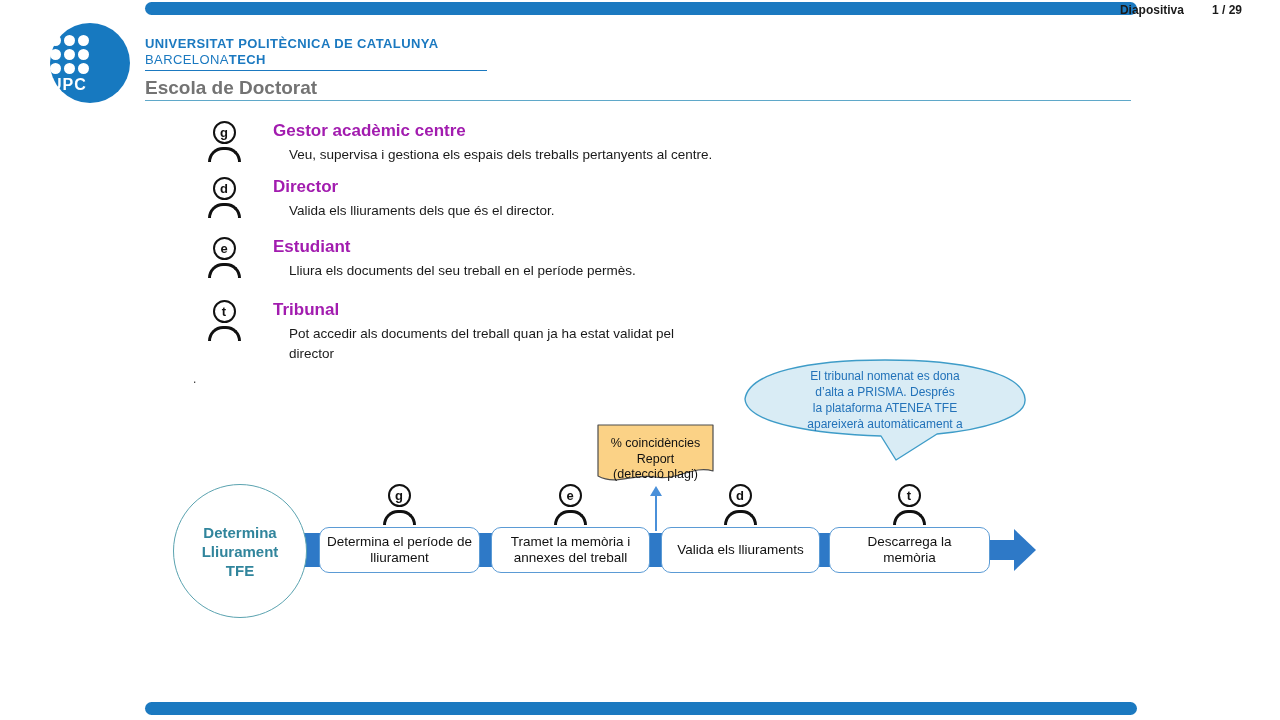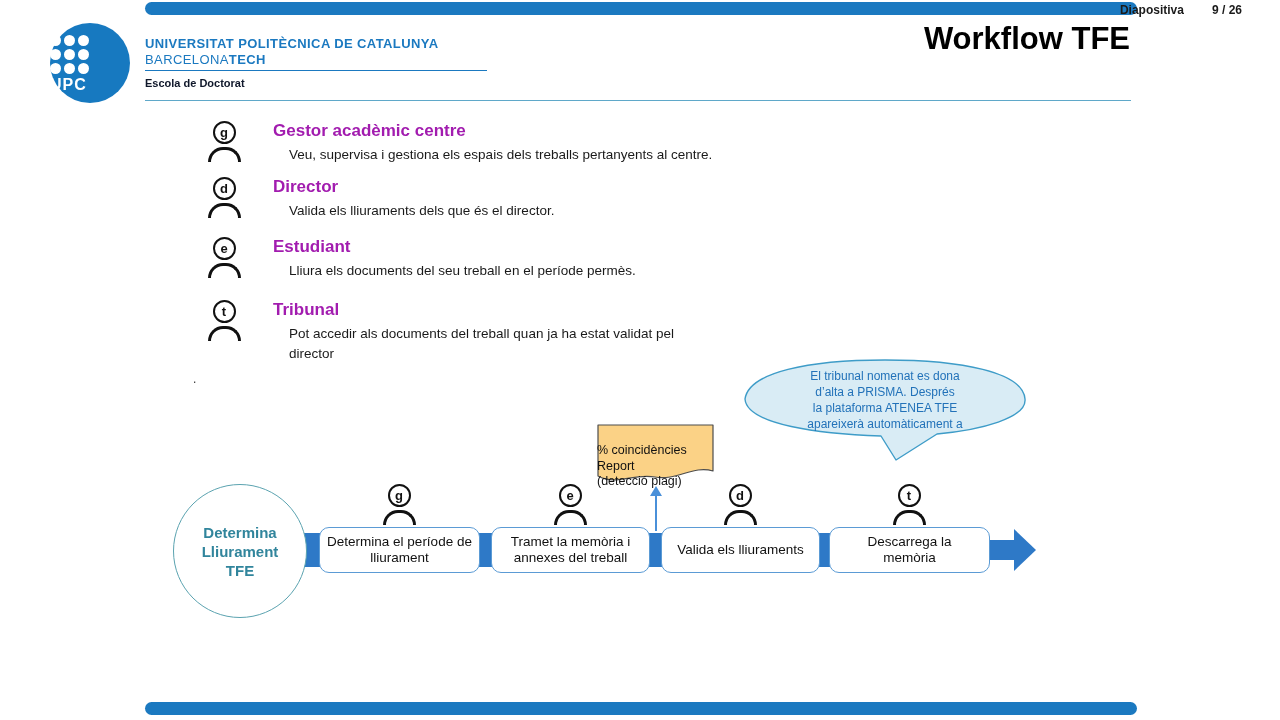--- a/index.html
+++ b/index.html
@@ -18,42 +18,42 @@
   .logo { position:absolute; left:50px; top:23px; width:80px; height:80px; background:#1779c0; border-radius:50%;
           display:flex; flex-direction:column; justify-content:center; }
   .logo-dots { display:grid; grid-template-columns:repeat(3,11px); grid-auto-rows:11px; gap:3px; margin-top:2px; }
   .logo-dots span { width:11px; height:11px; background:#fff; border-radius:50%; }
   .logo-text { color:#fff; font-weight:bold; font-size:16px; letter-spacing:1px; margin-top:2px; }
   
   .univ-line1 { position:absolute; left:145px; top:36px; font-size:13px; font-weight:bold; color:#1b79c0; letter-spacing:0.4px; }
   .univ-line2 { position:absolute; left:145px; top:52px; font-size:13px; color:#1b79c0; letter-spacing:0.4px; }
   .univ-line2 .tech { font-weight:bold; }
   .univ-underline { position:absolute; left:145px; top:70px; width:342px; height:1px; background:#1b79c0; }
-  .school { position:absolute; left:145px; top:77px; font-size:11px; font-weight:bold; color:#0f172a; }
+  .school { position:absolute; left:145px; top:77px; font-size:19px; font-weight:bold; color:#737373; }
   .slide-title { position:absolute; top:21px; right:150px; font-size:31px; font-weight:bold; color:#000; }
   .header-rule { position:absolute; left:145px; top:100px; width:986px; height:1px; background:#5fa8c9; }
   
   .person { width:38px; display:flex; flex-direction:column; align-items:center; }
   .person-head { width:23px; height:23px; border:2.5px solid #111; border-radius:50%; background:#fff;
                  display:flex; align-items:center; justify-content:center; font-weight:bold; font-size:13px; color:#111; }
   .person-body { width:33px; height:15px; border:3px solid #111; border-bottom:none; border-radius:17px 17px 0 0; margin-top:3px; }
   
   .role { position:absolute; left:205px; display:flex; }
   .role-text { margin-left:30px; }
   .role-title { font-size:17px; font-weight:bold; color:#a21caf; }
   .role-desc { font-size:13.5px; color:#1a1a1a; margin-top:4px; margin-left:16px; max-width:432px; line-height:1.45; }
   .stray-dot { position:absolute; left:193px; top:372px; font-size:12px; color:#333; }
   
   .callout { position:absolute; left:739px; top:355px; width:292px; height:112px; }
   .callout svg { position:absolute; left:0; top:0; }
   .callout-text { position:absolute; left:20px; top:13px; width:252px; text-align:center; font-size:12px; line-height:16px; color:#2272b9; }
   
   .note { position:absolute; left:597px; top:424px; width:117px; height:62px; }
   .note svg { position:absolute; left:0; top:0; }
-  .note-text { position:absolute; left:0; top:19px; width:117px; text-align:left; font-size:12.5px; line-height:15.5px; color:#111; }
+  .note-text { position:absolute; left:0; top:12px; width:117px; text-align:center; font-size:12.5px; line-height:15.5px; color:#111; }
   .note-arrow { position:absolute; left:649px; top:486px; }
   
   .wf-circle { position:absolute; left:173px; top:484px; width:134px; height:134px; border:1.5px solid #5ba3b0;
                border-radius:50%; background:#fff; display:flex; flex-direction:column; align-items:center; justify-content:center; z-index:2; }
   .wf-circle div { font-size:15px; font-weight:bold; color:#31859c; line-height:19px; }
   .connector { position:absolute; top:533px; height:34px; background:#2e79c7; z-index:0; }
   .wf-box { position:absolute; top:527px; height:46px; background:#fff; border:1.5px solid #5b9bd5; border-radius:10px;
             display:flex; align-items:center; justify-content:center; text-align:center;
             font-size:13.5px; color:#111; line-height:1.22; z-index:1; padding:2px 6px; }
   .wf-person { position:absolute; top:484px; z-index:1; }
@@ -61,21 +61,21 @@
 </style>
 </head>
 <body>
 
 <div class="slide">
 
   <div class="bar bar-top"></div>
 
   <div class="counter">
     <span>Diapositiva</span>
-    <span>9 / 26</span>
+    <span>1 / 29</span>
   </div>
 
   <div class="logo">
     <div class="logo-dots">
       <span></span>
         <span></span>
         <span></span>
         <span></span>
         <span></span>
         <span></span>
@@ -86,21 +86,20 @@
     <div class="logo-text">UPC</div>
   </div>
 
   <div class="univ-line1">UNIVERSITAT POLITÈCNICA DE CATALUNYA</div>
   <div class="univ-line2">
     <span>BARCELONA</span><span class="tech">TECH</span>
   </div>
   <div class="univ-underline"></div>
   <div class="school">Escola de Doctorat</div>
 
-  <div class="slide-title">Workflow TFE</div>
   <div class="header-rule"></div>
 
   <div class="role" style="top:121px;">
     <div class="person">
       <div class="person-head">g</div>
       <div class="person-body"></div>
     </div>
     <div class="role-text">
       <div class="role-title">Gestor acadèmic centre</div>
       <div class="role-desc">Veu, supervisa i gestiona els espais dels treballs pertanyents al centre.</div>

